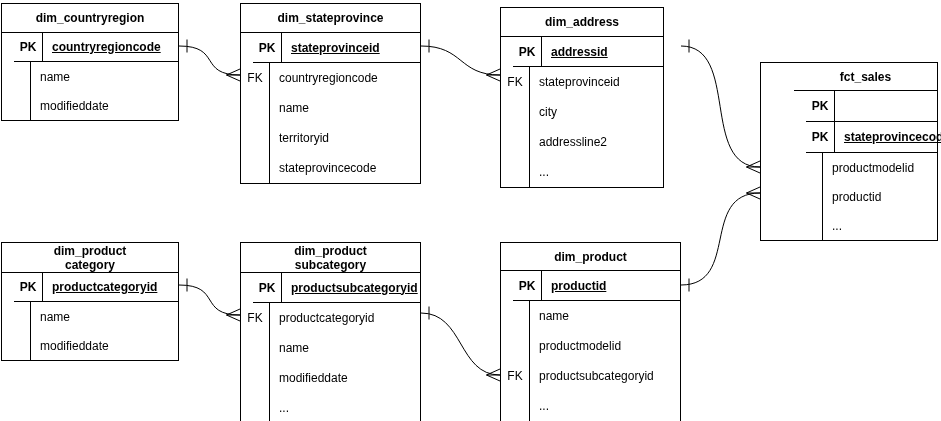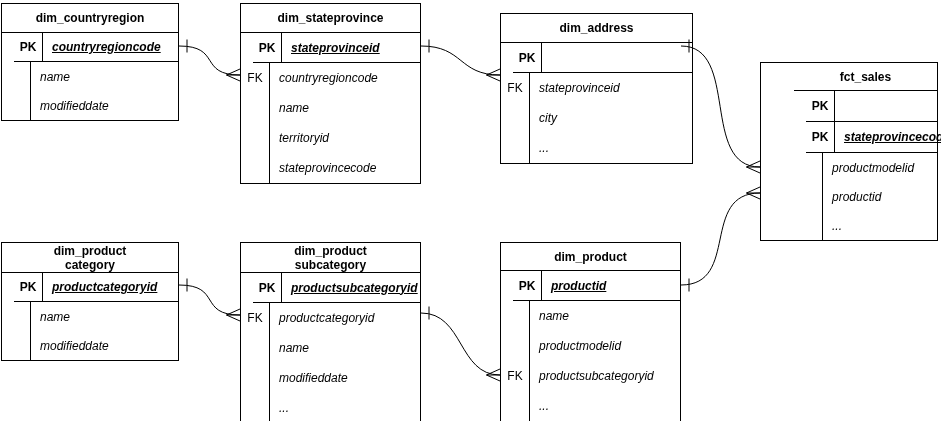--- a/index.html
+++ b/index.html
@@ -43,21 +43,20 @@
     flex:0 0 29px;width:29px;
     border-right:1px solid #000000;
     box-sizing:border-box;
     display:flex;align-items:center;justify-content:center;
   }
   .pk-row .cell-key{font-weight:bold;}
   .cell-label{
     flex:1;
     display:flex;align-items:center;
     padding-left:9px;
-    font-style:italic;
   }
   .pk-label{font-weight:bold;text-decoration:underline;}
   #edges{
     position:absolute;left:0;top:0;
     pointer-events:none;
   }
   #edges path{stroke:#000000;stroke-width:1;fill:none;}
 </style>
 </head>
 <body>
@@ -97,32 +96,37 @@
     <div class="tbl-row">
       <span class="cell-key"></span>
       <span class="cell-label">territoryid</span>
     </div>
     <div class="tbl-row">
       <span class="cell-key"></span>
       <span class="cell-label">stateprovincecode</span>
     </div>
   </div>
 
-  <div class="table" style="left:500px;top:13px;width:193px;">
+  <div class="table" style="left:500px;top:7px;width:164px;">
     <div class="tbl-title">dim_address</div>
     <div class="tbl-row pk-row">
       <span class="cell-key">PK</span>
+      <span class="cell-label pk-label">addressid</span>
     </div>
     <div class="tbl-row">
       <span class="cell-key">FK</span>
       <span class="cell-label">stateprovinceid</span>
     </div>
     <div class="tbl-row">
       <span class="cell-key"></span>
       <span class="cell-label">city</span>
+    </div>
+    <div class="tbl-row">
+      <span class="cell-key"></span>
+      <span class="cell-label">addressline2</span>
     </div>
     <div class="tbl-row">
       <span class="cell-key"></span>
       <span class="cell-label">...</span>
     </div>
   </div>
 
   <div class="table fct" style="left:760px;top:62px;width:178px;padding-left:33px;">
     <div class="tbl-title h28">fct_sales</div>
     <div class="tbl-row pk-row">

